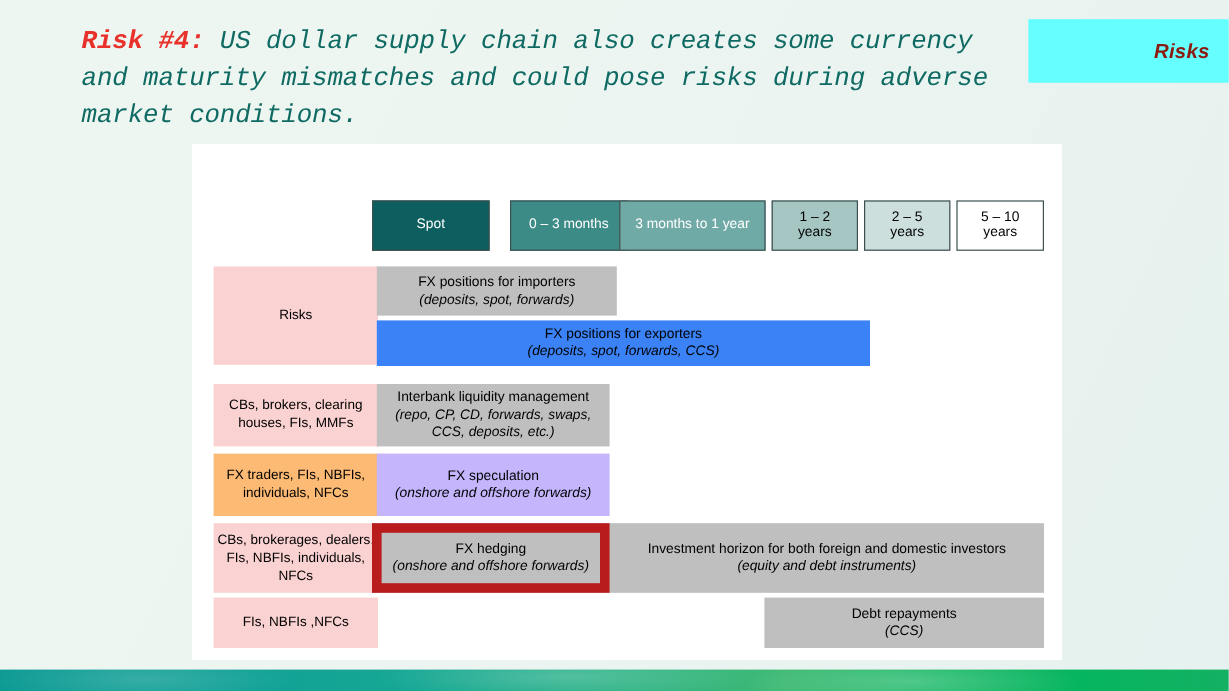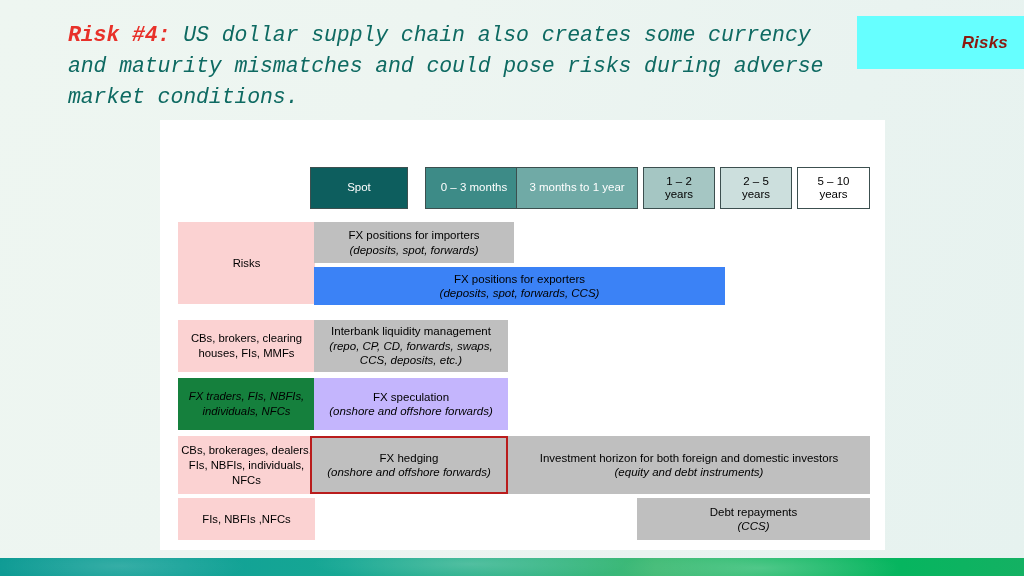--- a/index.html
+++ b/index.html
@@ -106,21 +106,21 @@
     flex-direction: column;
     justify-content: center;
     font-size: 11.5px;
     line-height: 14.5px;
     color: #000;
     padding: 0 8px;
   }
   .bar.center { align-items: center; text-align: center; }
   .bar.left   { align-items: flex-start; text-align: left; }
   .bar .sub { font-style: italic; }
-  .bar.outlined { border: 2px solid #b91c1c; }
+  .bar.outlined { border: 8px solid #b91c1c; }
 
   
   #bottom-band {
     position: absolute;
     left: 0; top: 558px;
     width: 1024px; height: 18px;
     background: linear-gradient(90deg,
       #0e9b94 0%, #10a096 18%, #17a894 34%, #2fb383 52%,
       #3fba74 64%, #19b866 76%, #06b55f 88%, #14b163 100%);
   }
@@ -169,21 +169,21 @@
       <span style="white-space: pre-line;">5 – 10
 years</span>
     </div>
 
     <div class="entity-cell" style="top: 102px; height: 82px; background: rgb(251, 210, 210);">
       <span>Risks</span>
     </div>
     <div class="entity-cell" style="top: 200px; height: 52px; background: rgb(251, 210, 210);">
       <span>CBs, brokers, clearing houses, FIs, MMFs</span>
     </div>
-    <div class="entity-cell" style="top: 258px; height: 52px; background: #15803d; font-style: italic;">
+    <div class="entity-cell" style="top: 258px; height: 52px; background: #fdba74;">
       <span>FX traders, FIs, NBFIs, individuals, NFCs</span>
     </div>
     <div class="entity-cell" style="top: 316px; height: 58px; background: rgb(251, 210, 210);">
       <span>CBs, brokerages, dealers, FIs, NBFIs, individuals, NFCs</span>
     </div>
     <div class="entity-cell" style="top: 378px; height: 42px; background: rgb(251, 210, 210);">
       <span>FIs, NBFIs ,NFCs</span>
     </div>
 
     <div class="bar center" style="left: 154px; top: 102px; width: 200px; height: 41px; background: rgb(191, 191, 191);">

